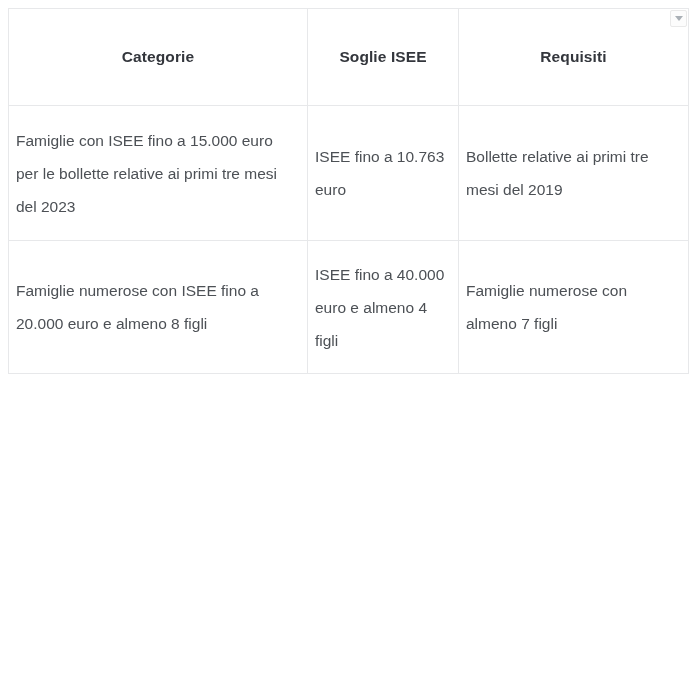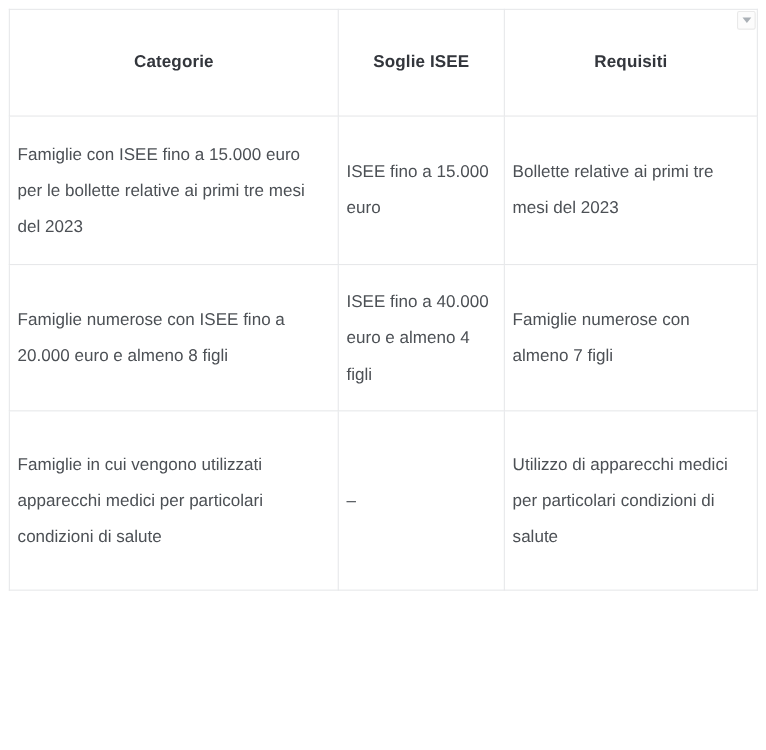--- a/index.html
+++ b/index.html
@@ -91,32 +91,27 @@
     <thead>
       <tr class="row-header">
         <th>Categorie</th>
         <th>Soglie ISEE</th>
         <th>Requisiti</th>
       </tr>
     </thead>
     <tbody>
       <tr class="row-1">
         <td>Famiglie con ISEE fino a 15.000 euro per le bollette relative ai primi tre mesi del 2023</td>
-        <td>ISEE fino a 15.000 euro</td>
-        <td>Bollette relative ai primi tre mesi del 2023</td>
+        <td>ISEE fino a 10.763 euro</td>
+        <td>Bollette relative ai primi tre mesi del 2019</td>
       </tr>
       <tr class="row-2">
         <td>Famiglie numerose con ISEE fino a 20.000 euro e almeno 8 figli</td>
         <td>ISEE fino a 40.000 euro e almeno 4 figli</td>
         <td>Famiglie numerose con almeno 7 figli</td>
-      </tr>
-      <tr class="row-4">
-        <td>Famiglie in cui vengono utilizzati apparecchi medici per particolari condizioni di salute</td>
-        <td>–</td>
-        <td>Utilizzo di apparecchi medici per particolari condizioni di salute</td>
       </tr>
     </tbody>
   </table>
 
   <div class="table-menu-btn" title="">
     <span class="caret-down"></span>
   </div>
 
 </div>
 

